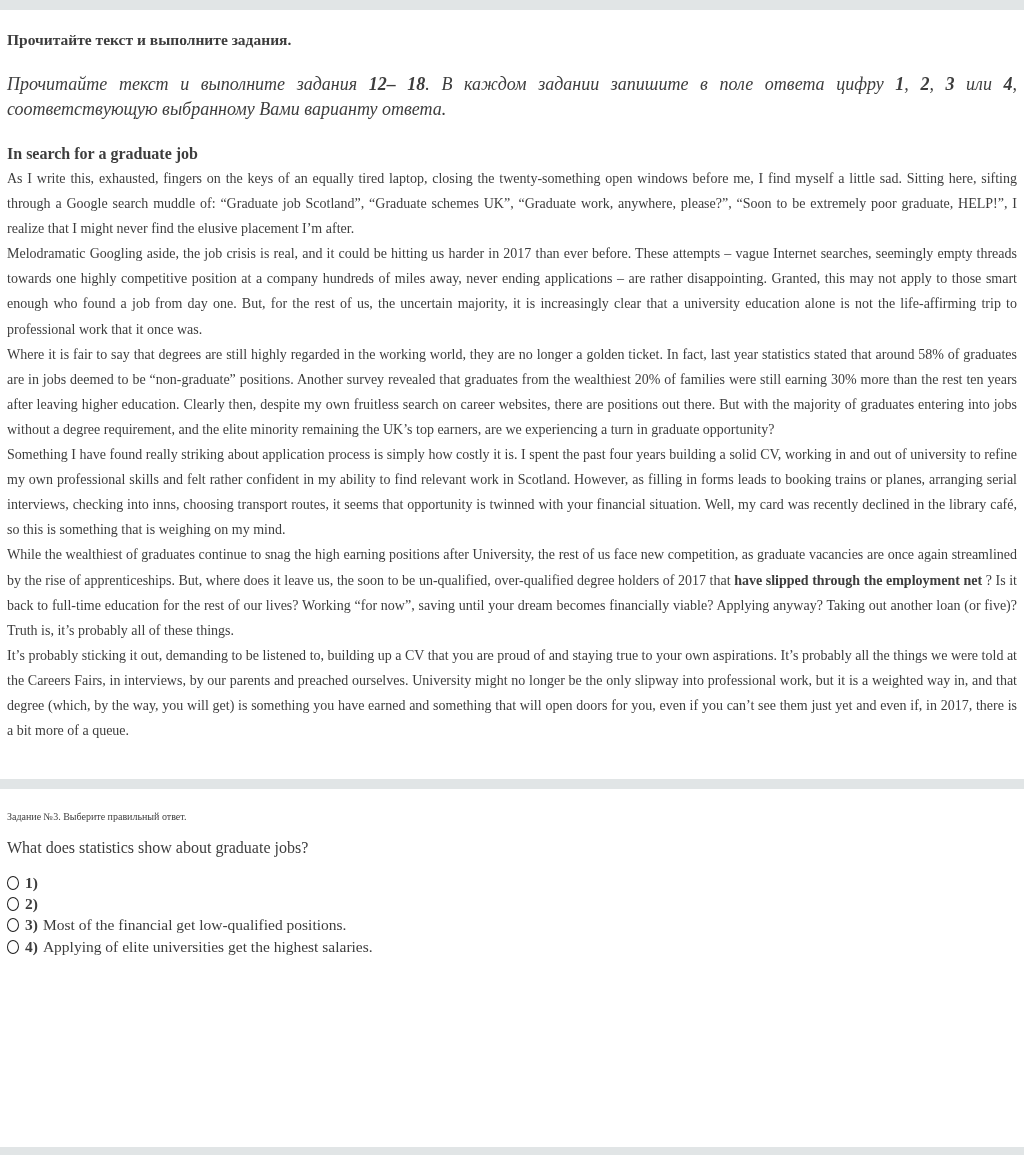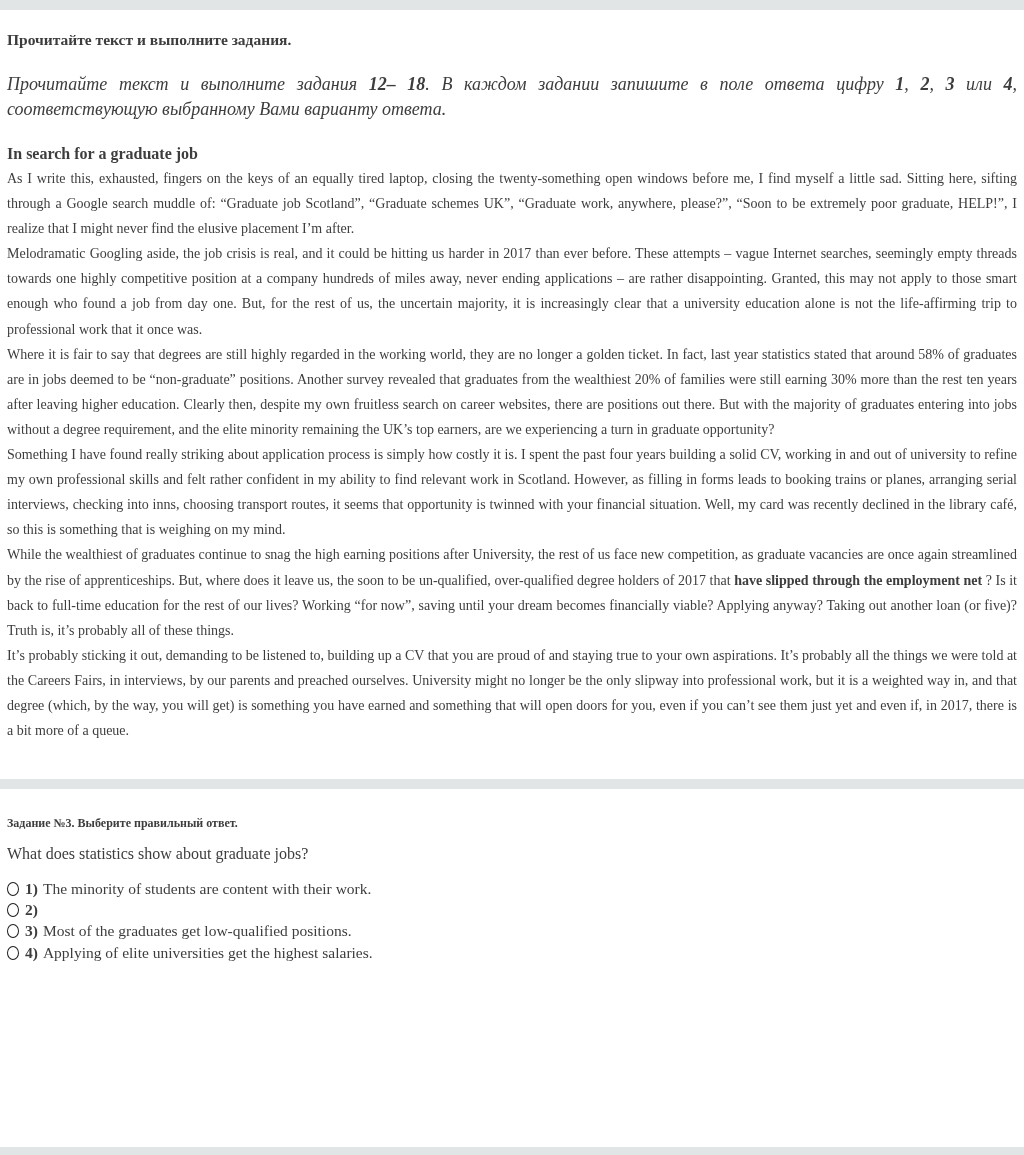--- a/index.html
+++ b/index.html
@@ -19,21 +19,21 @@
     margin-top:22px; font-style:italic; font-size:18px; line-height:25px;
     text-align:justify;
     font-family:Liberation Serif, serif;
   }
   .article { margin-top:19px; }
   .article-title { font-weight:bold; font-size:16px; line-height:25px; }
   .article p {
     margin:0; font-size:14px; line-height:25.1px; text-align:justify;
   }
   .divider { height:10px; margin-top:36px; }
-  .task-title { margin-top:24px; font-weight:bold; font-size:12px; line-height:20px; }
+  .task-title { margin-top:18px; font-weight:normal; font-size:10px; line-height:20px; }
   .question { margin-top:10px; font-size:16px; line-height:21px; }
   .options { margin-top:14px; }
   .option { display:flex; align-items:center; height:21.3px; font-size:15.5px; }
   .radio {
     box-sizing:border-box; width:12px; height:14px; flex:0 0 12px;
     border:1.5px solid #1e1e1e; border-radius:50%; background:#ffffff;
     margin-right:6px; cursor:pointer;
   }
   .opt-num { font-weight:bold; margin-right:5px; }
   b, .b { font-weight:bold; }
@@ -63,30 +63,29 @@
 
 <div class="content">
   <div class="task-title">Задание №3. Выберите правильный ответ.</div>
 
   <div class="question">What does statistics show about graduate jobs?</div>
 
   <div class="options">
     <div class="option">
       <span class="radio"></span>
       <span class="opt-num">1)</span>
-      <span class="opt-text">The minority of students are content with their work.</span>
     </div>
     <div class="option">
       <span class="radio"></span>
       <span class="opt-num">2)</span>
     </div>
     <div class="option">
       <span class="radio"></span>
       <span class="opt-num">3)</span>
-      <span class="opt-text">Most of the graduates get low-qualified positions.</span>
+      <span class="opt-text">Most of the financial get low-qualified positions.</span>
     </div>
     <div class="option">
       <span class="radio"></span>
       <span class="opt-num">4)</span>
       <span class="opt-text">Applying of elite universities get the highest salaries.</span>
     </div>
   </div>
 </div>
 
 <div class="bar bottom-bar"></div>

